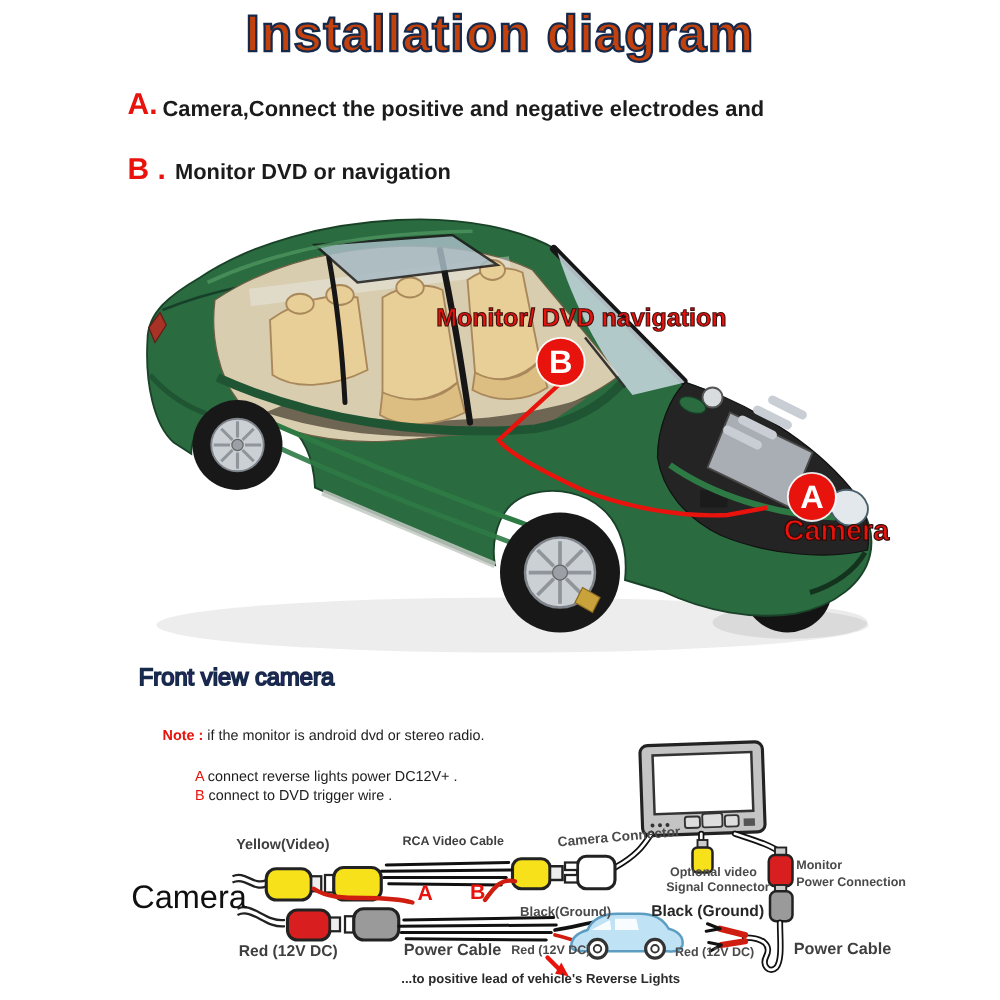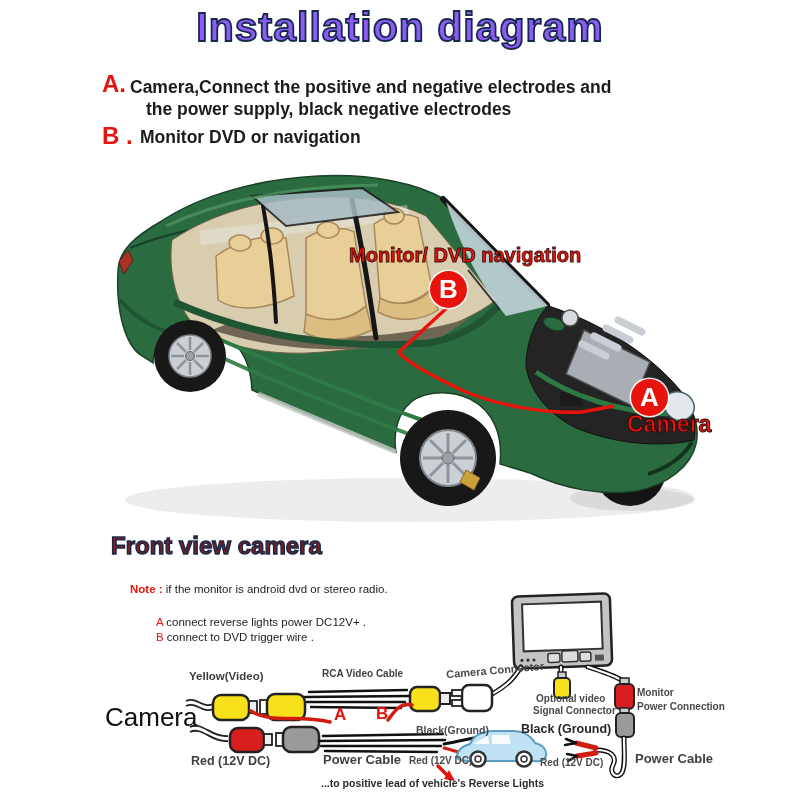--- a/index.html
+++ b/index.html
@@ -1,33 +1,33 @@
 <!DOCTYPE html>
 <html><head>
 <meta charset="utf-8">
 <style>
   html,body{margin:0;padding:0;background:#fff;}
   .page{position:relative;width:800px;height:800px;background:#fff;overflow:hidden;
         font-family:"Liberation Sans",sans-serif;}
   svg.gfx{position:absolute;left:0;top:0;z-index:1;}
   .lbl{position:absolute;white-space:nowrap;z-index:2;}
   .title{left:0;top:4px;width:100%;text-align:center;font-size:41px;font-weight:bold;
-         letter-spacing:1px;color:#8b5cf6;-webkit-text-stroke:1.8px #16294a;}
+         letter-spacing:1px;color:#c2410c;-webkit-text-stroke:1.8px #16294a;}
   .red{color:#E8130C;padding-left:16px;}
   .intro-letter{font-size:24px;font-weight:bold;color:#E8130C;}
   .intro-text{font-size:17.5px;font-weight:bold;color:#1b1b1b;}
   .monitor-dvd{left:349px;top:244px;font-size:20px;font-weight:bold;color:#E8130C;
                -webkit-text-stroke:0.9px #3c1210;}
   .badge{position:absolute;z-index:3;width:37px;height:37px;border-radius:50%;
          background:#E8130C;color:#fff;font-size:26px;font-weight:bold;
          display:flex;align-items:center;justify-content:center;
          box-shadow:0 0 0 1.5px rgba(255,255,255,.9);}
   .camera-car{left:627px;top:411px;font-size:23px;font-weight:bold;color:#E8130C;
               -webkit-text-stroke:1px #2b0b08;}
-  .section-heading{left:111px;top:532px;font-size:24px;font-weight:bold;color:#7f1d1d;
+  .section-heading{left:111px;top:532px;font-size:19px;font-weight:normal;color:#4c1d95;
                    -webkit-text-stroke:1.4px #16294a;}
   .note-line{font-size:11.5px;color:#1d1d1d;}
   .wl{font-size:12px;font-weight:bold;color:#3f3f3f;}
   .wl-sm{font-size:10px;font-weight:600;color:#4a4a4a;}
   .camera-big{left:105px;top:702px;font-size:26px;font-weight:normal;color:#101010;}
   .wire-letter{font-size:17px;font-weight:bold;color:#E8130C;}
 </style>
 </head>
 <body>
 
@@ -230,21 +230,20 @@
         <path d="M438,766 L447,775" stroke="#E8130C" stroke-width="3.5" stroke-linecap="round"></path>
         <polygon points="444,779 455,781 449,770" fill="#E8130C"></polygon>
       </g>
     </g>
   </svg>
 
   <div class="lbl title">Installation diagram</div>
 
   <div class="lbl intro-letter" style="left:102px;top:70px;">A.</div>
   <div class="lbl intro-text" style="left:130px;top:77px;">Camera,Connect the positive and negative electrodes and</div>
-  <div class="lbl intro-text" style="left:146px;top:99px;">the power supply, black negative electrodes</div>
   <div class="lbl intro-letter" style="left:102px;top:122px;">B .</div>
   <div class="lbl intro-text" style="left:140px;top:127px;">Monitor DVD or navigation</div>
 
   <div class="lbl monitor-dvd">Monitor/ DVD navigation</div>
   <div class="badge" style="left:430px;top:271px;">B</div>
   <div class="badge" style="left:631px;top:379px;">A</div>
   <div class="lbl camera-car">Camera</div>
 
   <div class="lbl section-heading">Front view camera</div>
 

